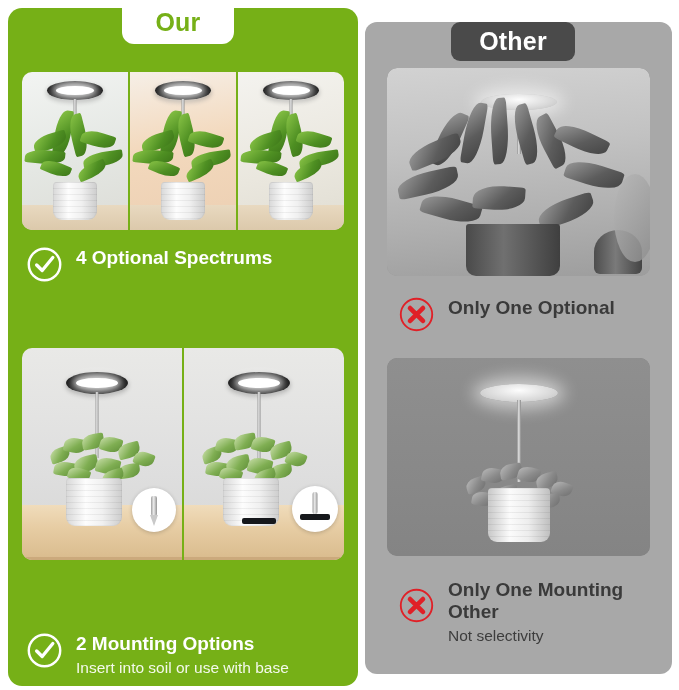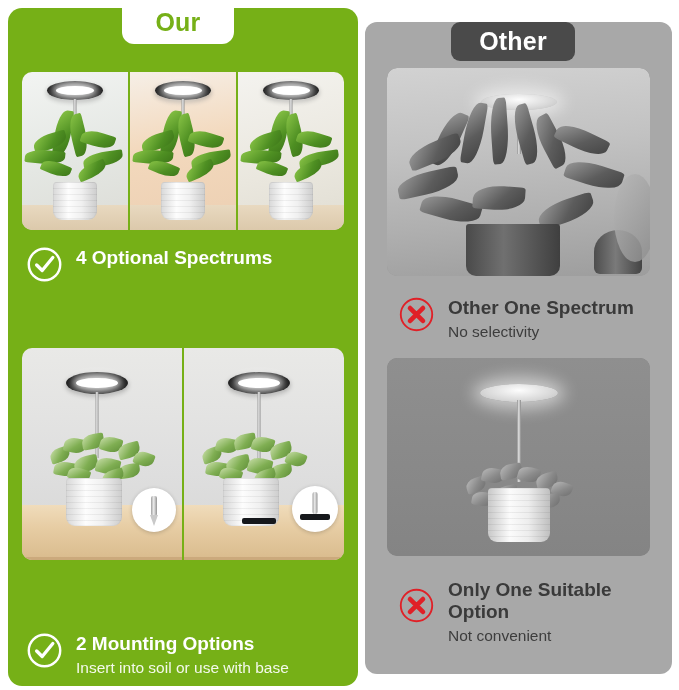--- a/index.html
+++ b/index.html
@@ -302,22 +302,21 @@
 </div>
 
 <div class="feature other" id="other-feature-1">
   <div class="ico">
     <svg viewBox="0 0 40 40" width="37" height="37">
       <circle cx="20" cy="20" r="17" fill="none" stroke="#e02027" stroke-width="2"></circle>
       <path d="M13 13 L27 27 M27 13 L13 27" stroke="#e02027" stroke-width="5" stroke-linecap="round"></path>
     </svg>
   </div>
   <div class="ftext">
-    <div class="ftitle">Other One Spectrum</div>
-    <div class="fsub">No selectivity</div>
+    <div class="ftitle">Only One Optional</div>
   </div>
 </div>
 
 <div class="card" id="other-mount-card">
   <div class="gray-photo" style="background:linear-gradient(180deg,#8f8f8f,#848484);">
     <div class="g-ring" style="top:26px;width:78px;height:18px;"></div>
     <div class="g-pole" style="top:42px;width:4px;height:82px;"></div>
     <div class="bush" style="top:104px;width:118px;height:46px;">
       <div class="g-bush-leaf" style="left:6px;top:16px;width:20px;height:14px;transform:rotate(-18deg);"></div>
       <div class="g-bush-leaf" style="left:22px;top:6px;width:22px;height:15px;transform:rotate(12deg);"></div>
@@ -335,16 +334,16 @@
 </div>
 
 <div class="feature other" id="other-feature-2">
   <div class="ico">
     <svg viewBox="0 0 40 40" width="37" height="37">
       <circle cx="20" cy="20" r="17" fill="none" stroke="#e02027" stroke-width="2"></circle>
       <path d="M13 13 L27 27 M27 13 L13 27" stroke="#e02027" stroke-width="5" stroke-linecap="round"></path>
     </svg>
   </div>
   <div class="ftext">
-    <div class="ftitle" style="max-width:200px;">Only One Suitable Option</div>
-    <div class="fsub">Not convenient</div>
+    <div class="ftitle" style="max-width:200px;">Only One Mounting Other</div>
+    <div class="fsub">Not selectivity</div>
   </div>
 </div>
 
 </body></html>

